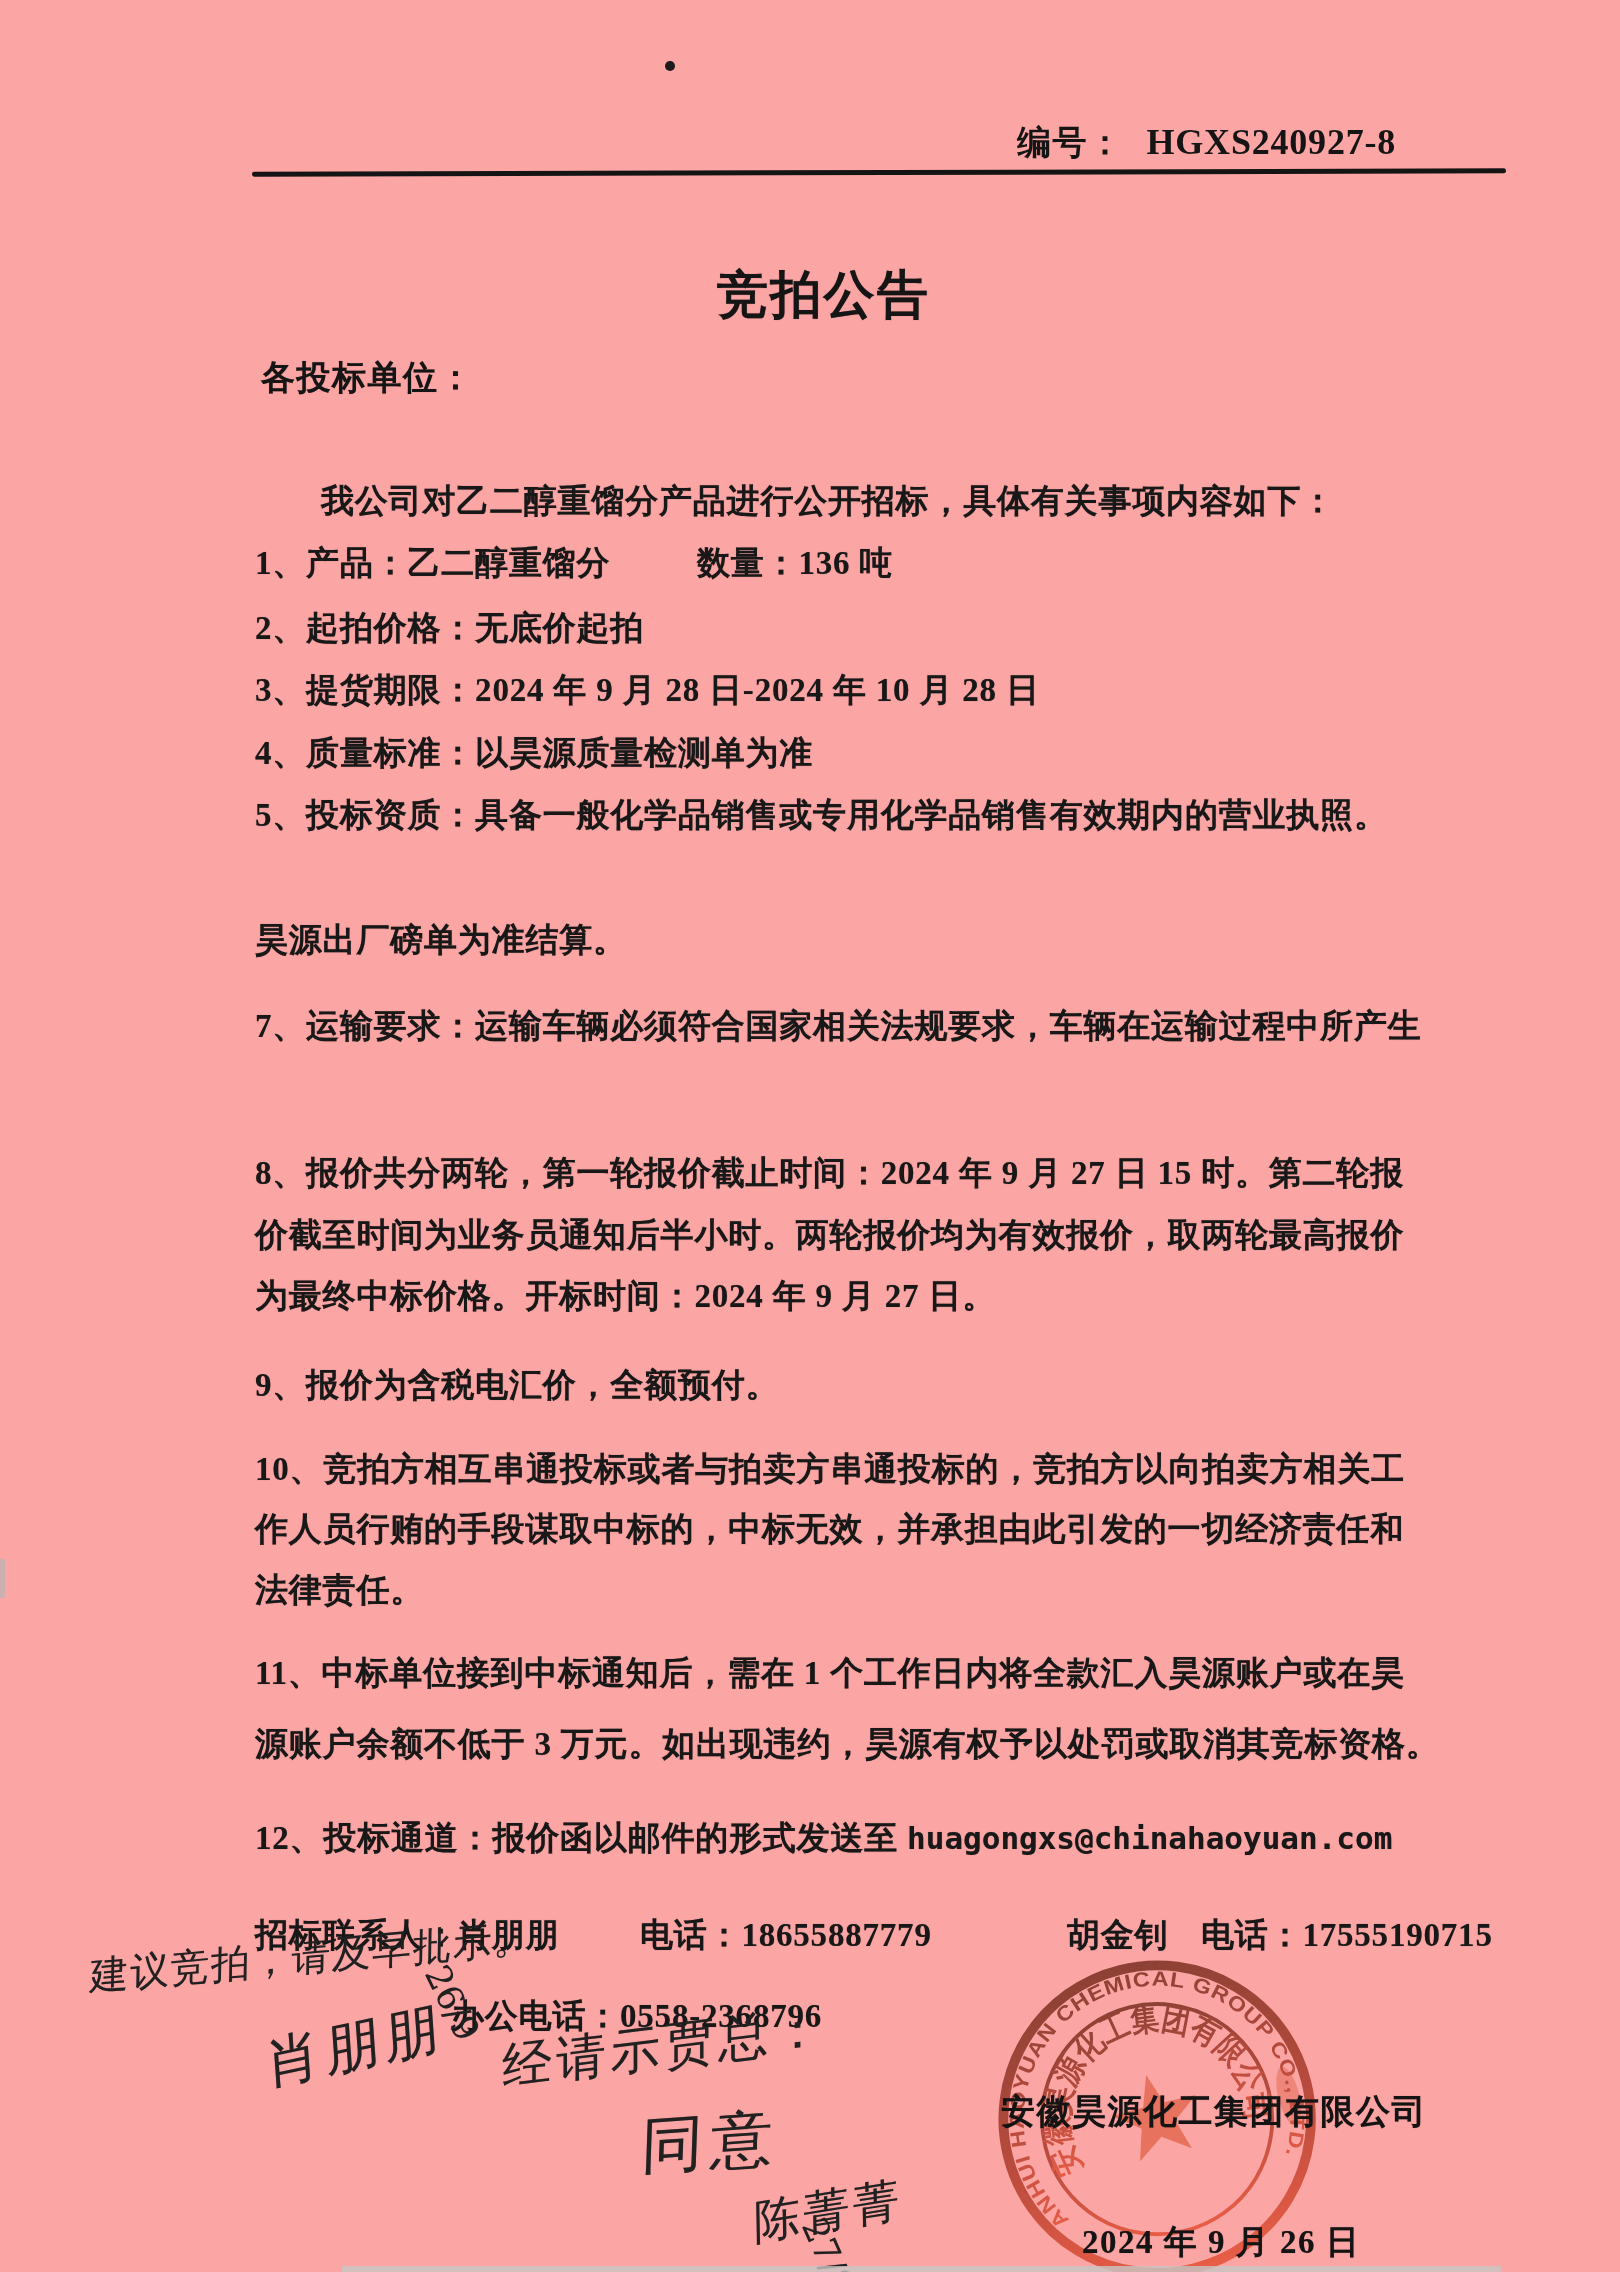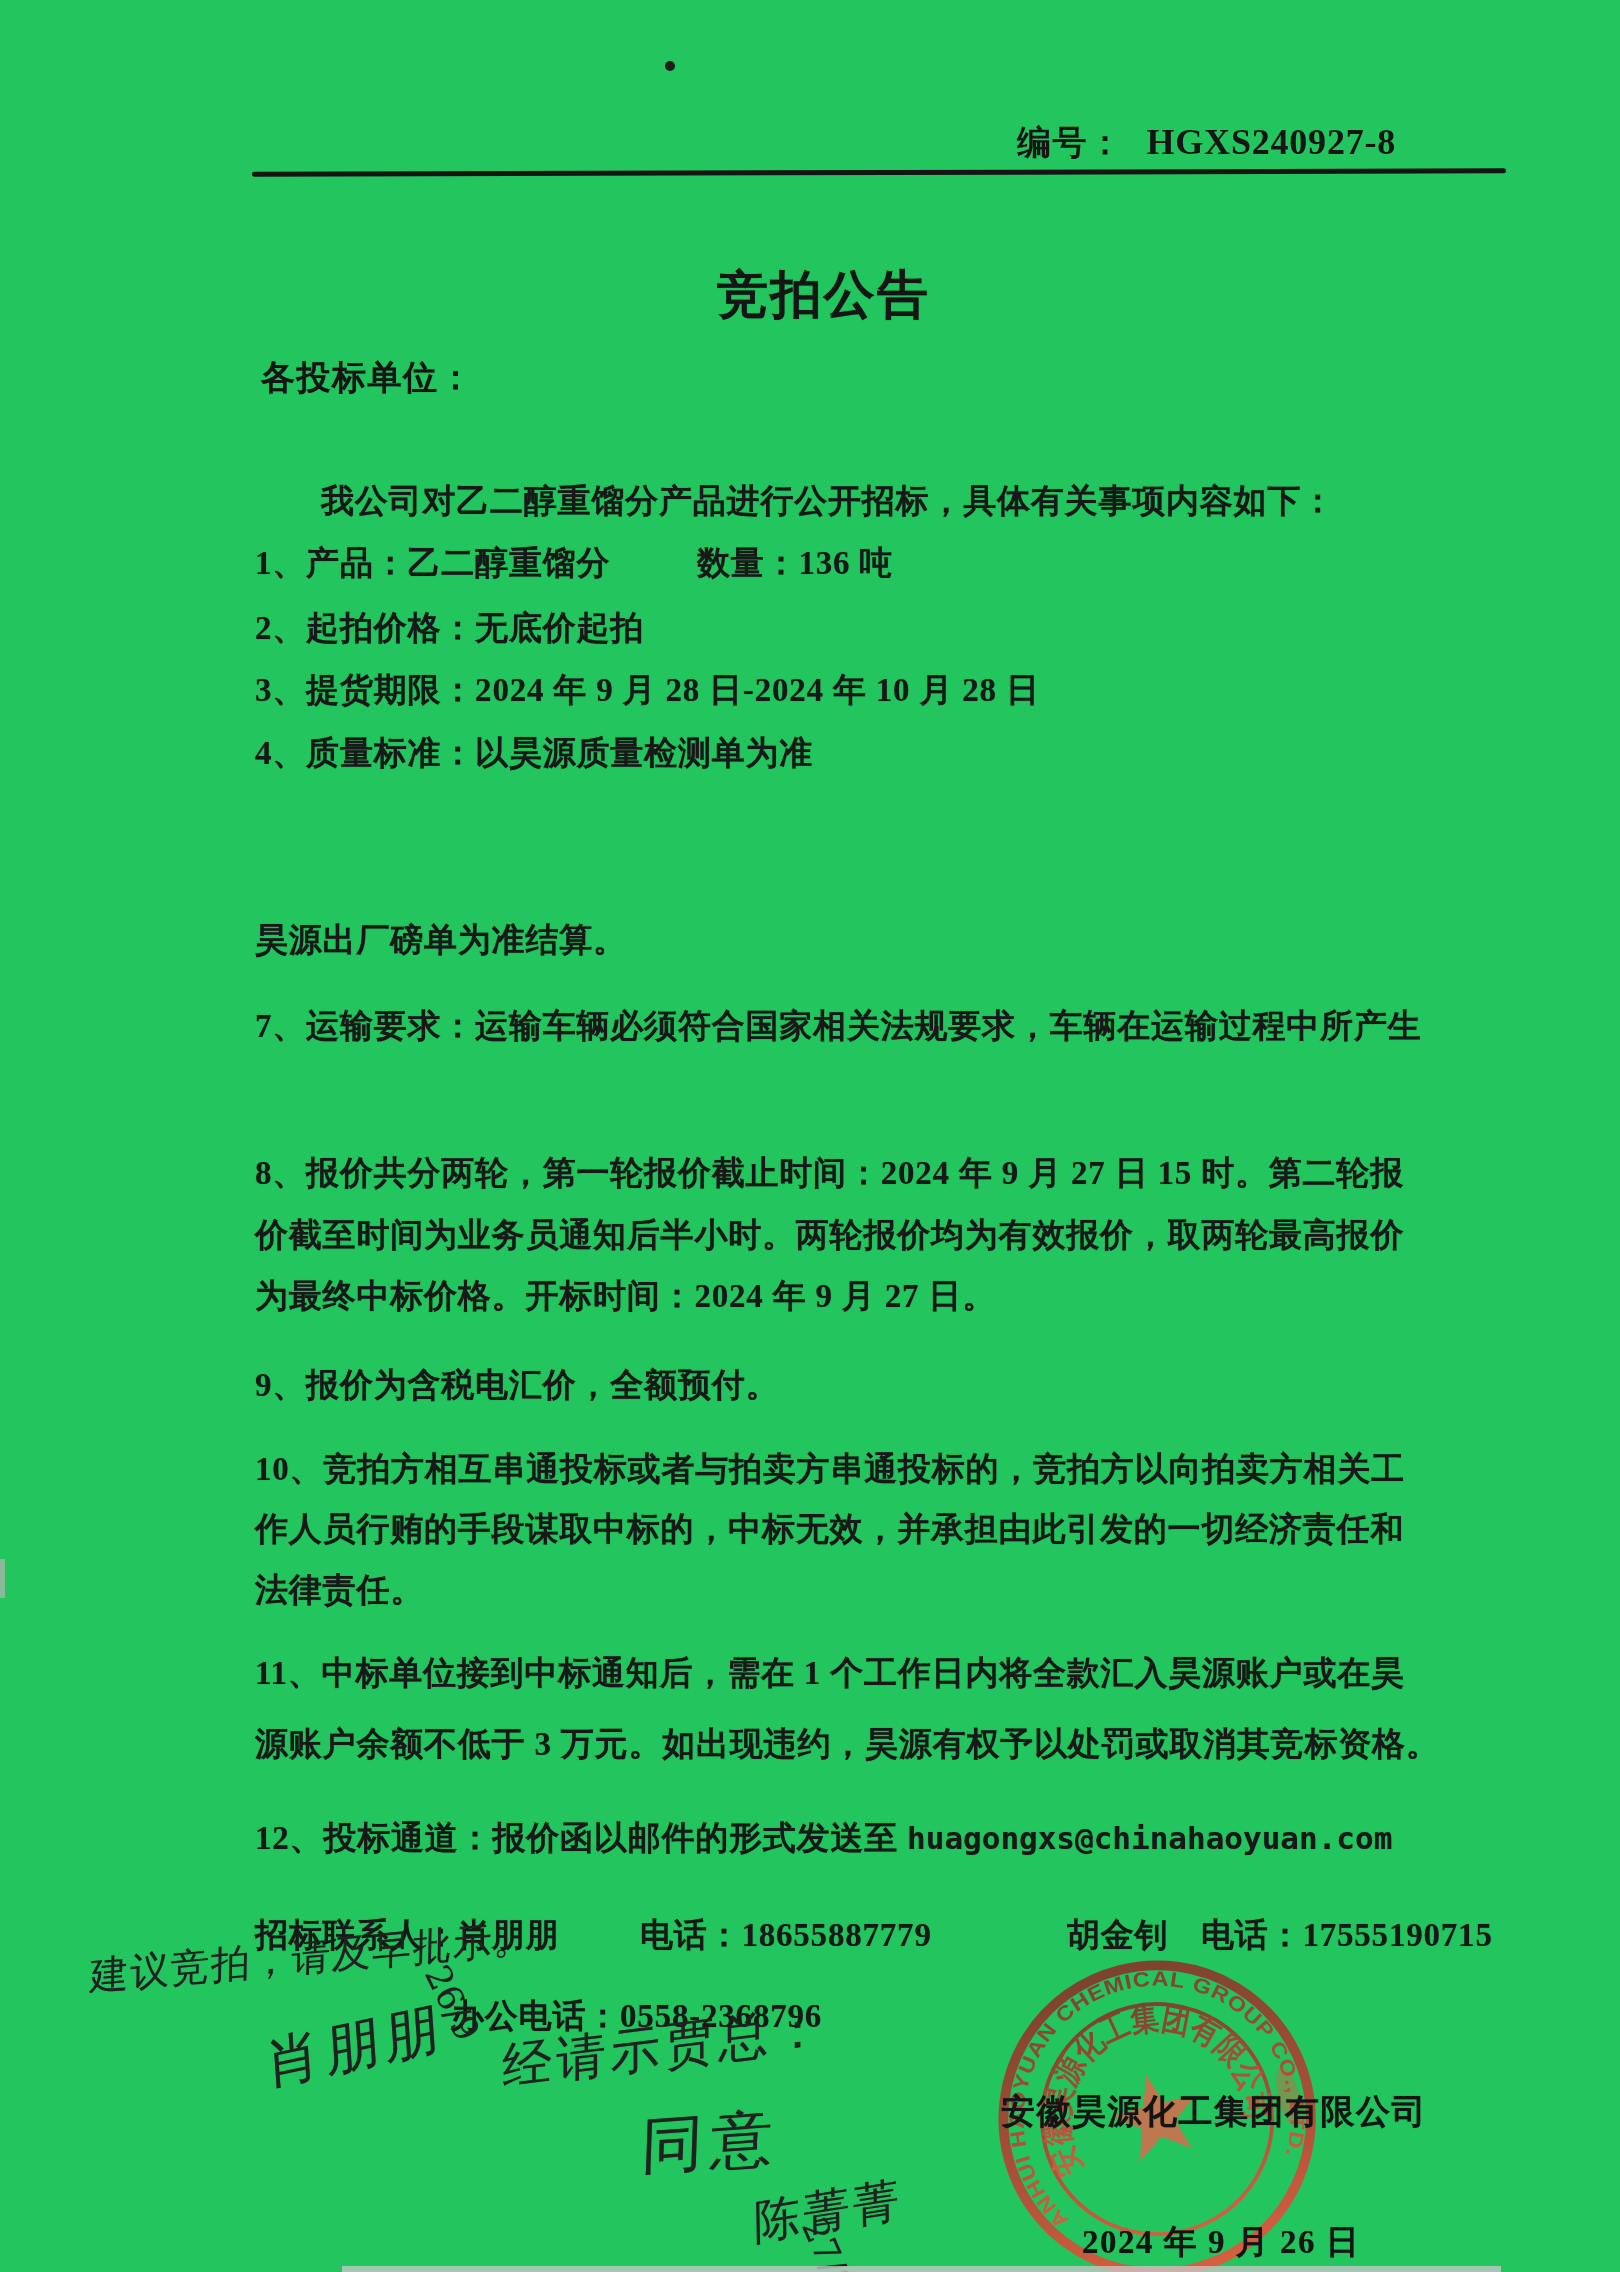--- a/index.html
+++ b/index.html
@@ -1,18 +1,18 @@
 <!DOCTYPE html>
 <html style="font-size:12px"><head>
 <meta charset="utf-8">
 <style>
   html,body{margin:0;padding:0;background:#e8e8e8;}
   .page{
     position:relative;width:1620px;height:2273px;margin:0 auto;
-    background:#22c55e;overflow:hidden;
+    background:#fca5a5;overflow:hidden;
     font-family:"Liberation Serif","DejaVu Sans",sans-serif;
     color:#151515;
   }
   .bline{
     position:absolute;font-size:33px;font-weight:600;letter-spacing:0.8px;
     white-space:nowrap;color:#181818;
     text-shadow:0 0 0.8px rgba(20,20,20,.45);
     margin-top:46px;
   }
   .docnum{position:absolute;top:120px;left:1017px;white-space:nowrap;}
@@ -54,20 +54,21 @@
   <div class="bline" style="top:433px;left:321px;">我公司对乙二醇重馏分产品进行公开招标，具体有关事项内容如下：</div>
 
   <div>
     <span class="bline" style="top:495px;left:255px;">1、产品：乙二醇重馏分</span>
     <span class="bline" style="top:495px;left:697px;">数量：136 吨</span>
   </div>
 
   <div class="bline" style="top:560px;left:255px;">2、起拍价格：无底价起拍</div>
   <div class="bline" style="top:622px;left:255px;">3、提货期限：2024 年 9 月 28 日-2024 年 10 月 28 日</div>
   <div class="bline" style="top:685px;left:255px;">4、质量标准：以昊源质量检测单为准</div>
+  <div class="bline" style="top:747px;left:255px;">5、投标资质：具备一般化学品销售或专用化学品销售有效期内的营业执照。</div>
   <div class="bline" style="top:872px;left:255px;">昊源出厂磅单为准结算。</div>
   <div class="bline" style="top:958px;left:255px;">7、运输要求：运输车辆必须符合国家相关法规要求，车辆在运输过程中所产生</div>
   <div class="bline" style="top:1105px;left:255px;">8、报价共分两轮，第一轮报价截止时间：2024 年 9 月 27 日 15 时。第二轮报</div>
   <div class="bline" style="top:1167px;left:255px;">价截至时间为业务员通知后半小时。两轮报价均为有效报价，取两轮最高报价</div>
   <div class="bline" style="top:1228px;left:255px;">为最终中标价格。开标时间：2024 年 9 月 27 日。</div>
   <div class="bline" style="top:1317px;left:255px;">9、报价为含税电汇价，全额预付。</div>
   <div class="bline" style="top:1401px;left:255px;">10、竞拍方相互串通投标或者与拍卖方串通投标的，竞拍方以向拍卖方相关工</div>
   <div class="bline" style="top:1461px;left:255px;">作人员行贿的手段谋取中标的，中标无效，并承担由此引发的一切经济责任和</div>
   <div class="bline" style="top:1522px;left:255px;">法律责任。</div>
   <div class="bline" style="top:1605px;left:255px;">11、中标单位接到中标通知后，需在 1 个工作日内将全款汇入昊源账户或在昊</div>

